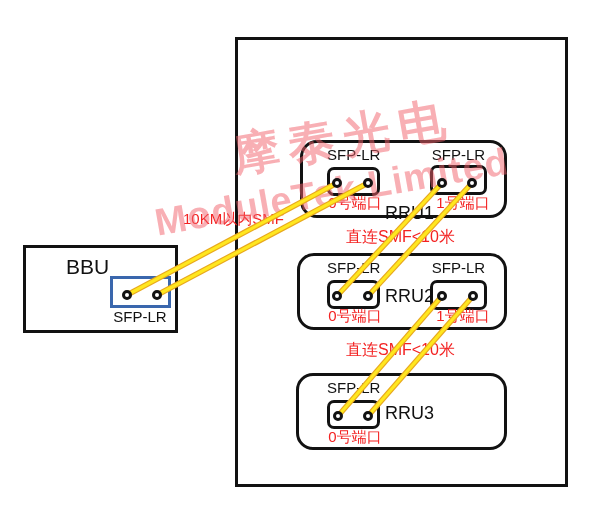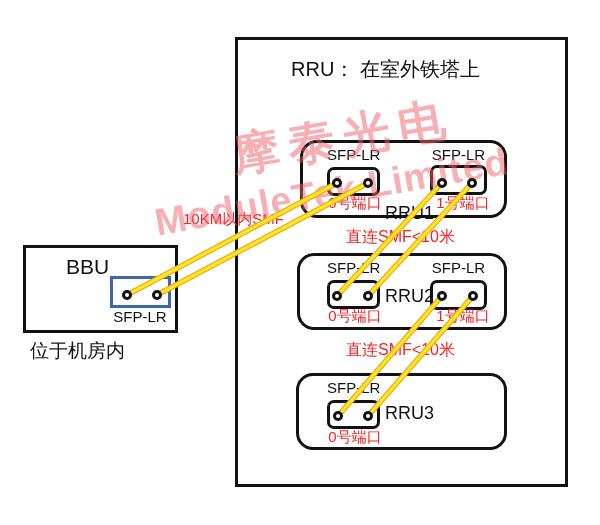--- a/index.html
+++ b/index.html
@@ -69,24 +69,22 @@
 </style>
 </head>
 <body>
 
 <div class="canvas">
 
   <div class="box bbu-box"></div>
   <div class="txt bbu-name">BBU</div>
   <div class="bbu-module bbu-mod" style="border-color: rgb(58, 103, 173);"></div>
   <div class="txt center bbu-sfp">SFP-LR</div>
-  <div class="txt bbu-caption">位于机房内</div>
 
   <div class="box rru-outer"></div>
-  <div class="txt rru-title">RRU： 在室外铁塔上</div>
 
   <div class="box rounded r1-box"></div>
   <div class="txt center r1-s0">SFP-LR</div>
   <div class="txt center r1-s1">SFP-LR</div>
   <div class="module r1-m0"></div>
   <div class="module r1-m1"></div>
   <div class="txt r1-name">RRU1</div>
   <div class="txt center red r1-p0" style="color: rgb(243, 34, 34);">0号端口</div>
   <div class="txt center red r1-p1" style="color: rgb(243, 34, 34);">1号端口</div>
 

